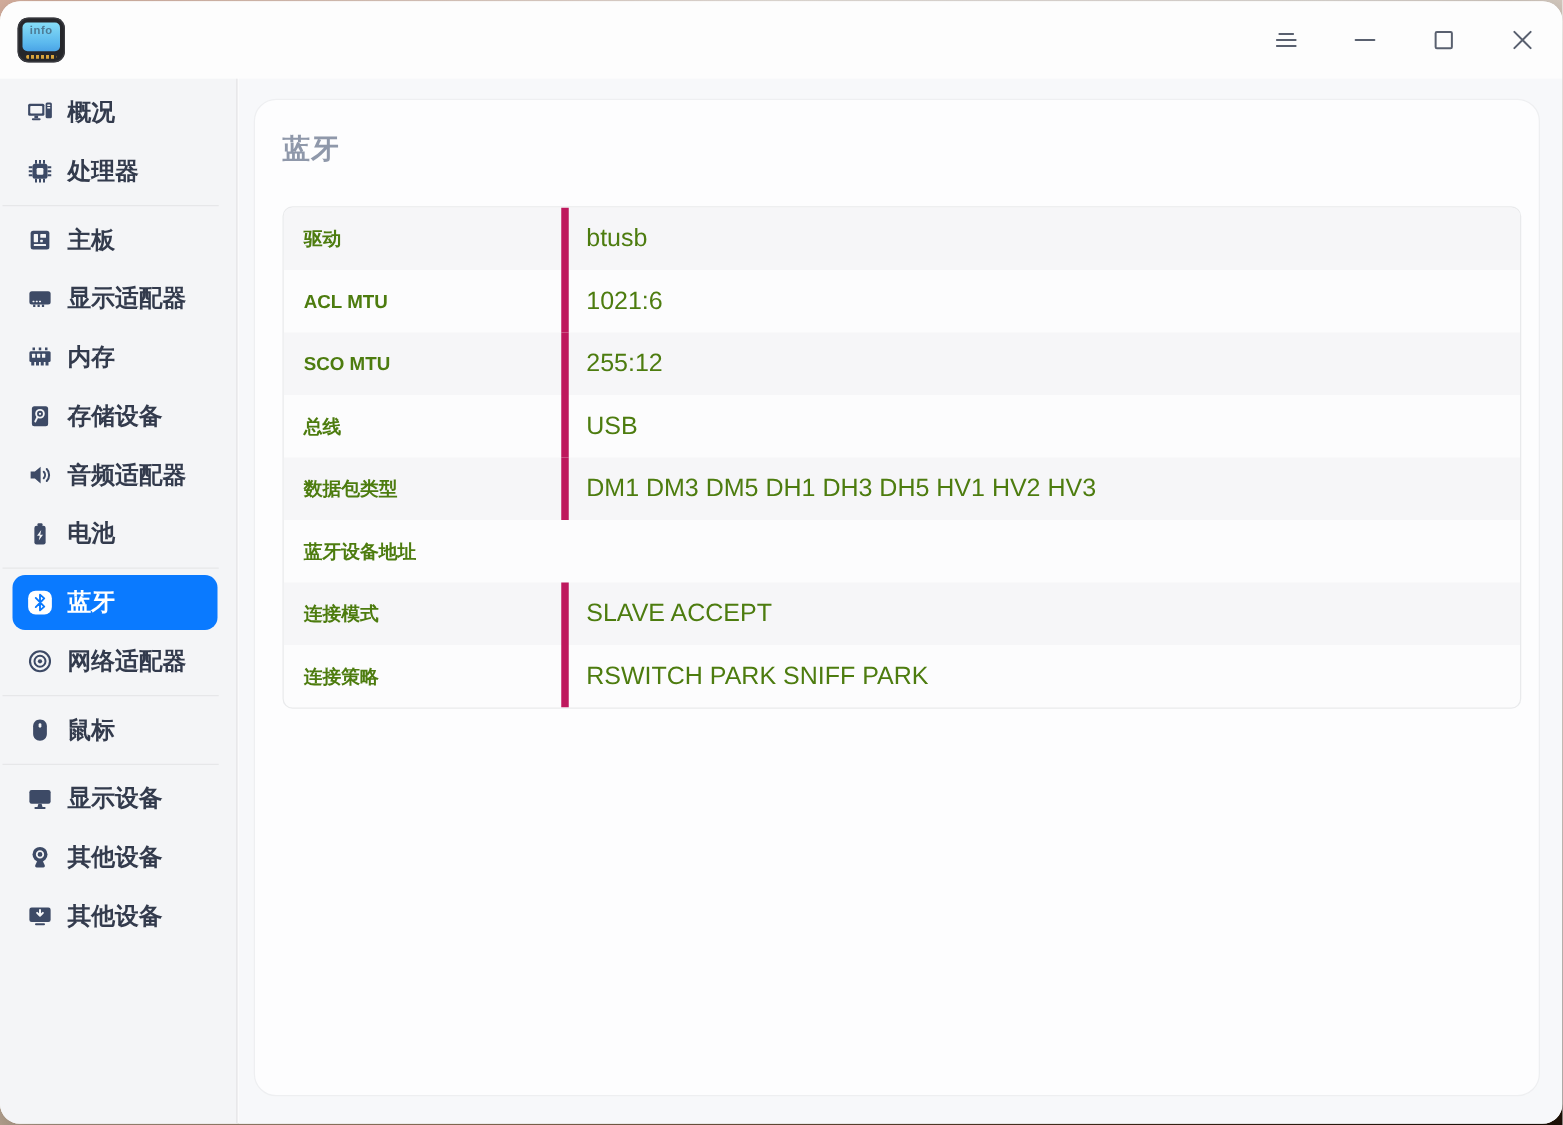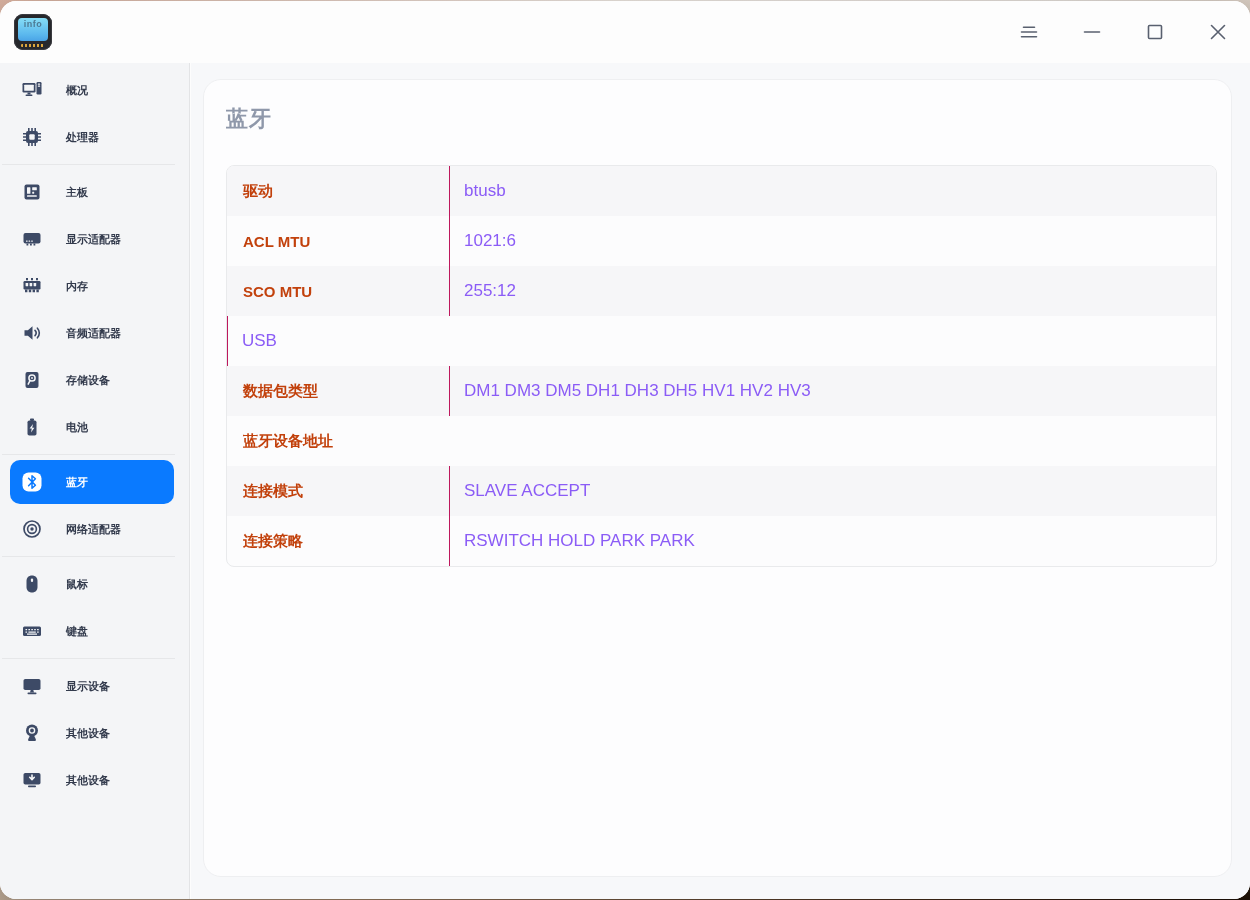--- a/index.html
+++ b/index.html
@@ -36,23 +36,23 @@
   .win-controls { position:absolute; right:17px; top:0; height:62px; display:flex; align-items:center; gap:33px; }
   .wc-btn { width:30px; height:30px; border:none; background:transparent; display:flex; align-items:center; justify-content:center; cursor:pointer; border-radius:6px; }
   .wc-btn svg { stroke:#59606f; stroke-width:1.6; fill:none; stroke-linecap:round; }
   
   .sidebar {
     position:absolute; top:62px; left:0; bottom:0; width:190px;
     background:#f4f5f7; border-right:1px solid #e3e4e6;
     display:flex; flex-direction:column; gap:3px; padding-top:5px;
   }
   .sb-item {
-    display:flex; align-items:center; gap:24px; flex:0 0 44px; height:44px;
+    display:flex; align-items:center; gap:12px; flex:0 0 44px; height:44px;
     margin:0 15px 0 10px; padding-left:12px; border-radius:10px;
-    font-size:11px; font-weight:600; color:#333b4d; cursor:pointer; white-space:nowrap;
+    font-size:19px; font-weight:600; color:#333b4d; cursor:pointer; white-space:nowrap;
   }
   .sb-item .ic { width:20px; height:20px; flex:0 0 20px; display:flex; align-items:center; justify-content:center; }
   .sb-item .ic svg { width:20px; height:20px; }
   .sb-item.selected { background:#0a7aff; color:#ffffff; }
   .sb-divider { height:1px; background:#e6e7e9; margin:2px 14px 2px 2px; flex:0 0 1px; }
   .nv { fill:#3d4a66; }
   .nv-s { stroke:#3d4a66; fill:none; }
   .hole { fill:#f4f5f7; }
   
   .content { position:absolute; top:62px; left:191px; right:0; bottom:0; background:#f7f8fa; }
@@ -65,25 +65,25 @@
     font-size:22px; font-weight:700; color:#8f98aa; letter-spacing:1px;
   }
   .info-table {
     position:absolute; top:85px; left:22px; right:14px;
     border:1px solid #e9eaec; border-radius:8px; overflow:hidden; background:#fcfcfd;
   }
   .irow { display:flex; height:50px; }
   .irow:nth-child(odd) { background:#f6f6f8; }
   .ikey {
     flex:0 0 222px; width:222px; display:flex; align-items:center; padding-left:16px;
-    font-size:15px; font-weight:700; color:#c2410c;
+    font-size:15px; font-weight:700; color:#4d7c0f;
   }
   .ival {
     flex:1; display:flex; align-items:center; padding-left:14px;
-    font-size:17px; color:#8b5cf6; border-left:1px solid #be185d;
+    font-size:20px; color:#4d7c0f; border-left:6px solid #be185d;
   }
 </style>
 </head>
 <body>
 
 <div class="window">
 
   <header class="titlebar">
     <div class="app-icon">
       <div class="chip">
@@ -181,43 +181,43 @@
             <rect class="hole" x="11.6" y="7" width="2.6" height="3.2" rx="0.4"></rect>
             <path class="nv" d="M4 2h2v2.2H4zM9 2h2v2.2H9zM14 2h2v2.2h-2z"></path>
           </svg>
       </span>
       <span>内存</span>
     </div>
 
     <div class="sb-item">
       <span class="ic">
         <svg viewBox="0 0 20 20">
-            <path class="nv" d="M2.5 7.2v5.6h3.4l4.6 3.9V3.3L5.9 7.2H2.5z"></path>
-            <path class="nv-s" stroke-width="1.6" stroke-linecap="round" d="M13 7.4a3.8 3.8 0 010 5.2"></path>
-            <path class="nv-s" stroke-width="1.6" stroke-linecap="round" d="M15.4 5.2a7 7 0 010 9.6"></path>
-          </svg>
-      </span>
-      <span>音频适配器</span>
-    </div>
-
-    <div class="sb-item">
-      <span class="ic">
-        <svg viewBox="0 0 20 20">
             <rect class="nv" x="3.5" y="2" width="13" height="16" rx="2"></rect>
             <circle cx="10" cy="8" r="3.1" fill="none" stroke="#f4f5f7" stroke-width="1.5"></circle>
             <circle class="hole" cx="10" cy="8" r="0.9"></circle>
             <path d="M8 10.6L6.2 14.2" stroke="#f4f5f7" stroke-width="1.5" stroke-linecap="round" fill="none"></path>
           </svg>
       </span>
       <span>存储设备</span>
     </div>
 
     <div class="sb-item">
       <span class="ic">
         <svg viewBox="0 0 20 20">
+            <path class="nv" d="M2.5 7.2v5.6h3.4l4.6 3.9V3.3L5.9 7.2H2.5z"></path>
+            <path class="nv-s" stroke-width="1.6" stroke-linecap="round" d="M13 7.4a3.8 3.8 0 010 5.2"></path>
+            <path class="nv-s" stroke-width="1.6" stroke-linecap="round" d="M15.4 5.2a7 7 0 010 9.6"></path>
+          </svg>
+      </span>
+      <span>音频适配器</span>
+    </div>
+
+    <div class="sb-item">
+      <span class="ic">
+        <svg viewBox="0 0 20 20">
             <rect class="nv" x="8" y="1.5" width="4" height="2.4" rx="0.8"></rect>
             <rect class="nv" x="5.5" y="3.5" width="9" height="15" rx="1.8"></rect>
             <path d="M11 7l-3.4 4.6h2.2l-.8 3.8 3.4-4.6h-2.2z" fill="#f4f5f7"></path>
           </svg>
       </span>
       <span>电池</span>
     </div>
 
     <div class="sb-divider"></div>
 
@@ -247,29 +247,20 @@
     <div class="sb-item">
       <span class="ic">
         <svg viewBox="0 0 20 20">
             <path class="nv" d="M10 1.5c3.3 0 5.5 2.2 5.5 5.5v6c0 3.3-2.2 5.5-5.5 5.5S4.5 16.3 4.5 13V7c0-3.3 2.2-5.5 5.5-5.5z"></path>
             <rect x="8.9" y="4.5" width="2.2" height="3.6" rx="1.1" fill="#f4f5f7"></rect>
           </svg>
       </span>
       <span>鼠标</span>
     </div>
 
-    <div class="sb-item">
-      <span class="ic">
-        <svg viewBox="0 0 20 20">
-            <rect class="nv" x="1" y="5.5" width="18" height="9.5" rx="1.5"></rect>
-            <path d="M3.5 8h1.6v1.3H3.5zM6.4 8H8v1.3H6.4zM9.3 8h1.6v1.3H9.3zM12.2 8h1.6v1.3h-1.6zM15.1 8h1.6v1.3h-1.6zM3.5 10.4h1.6v1.3H3.5zM15.1 10.4h1.6v1.3h-1.6zM6.4 10.4h7.4v1.3H6.4zM5 12.6h10v1.2H5z" fill="#f4f5f7"></path>
-          </svg>
-      </span>
-      <span>键盘</span>
-    </div>
 
     <div class="sb-divider"></div>
 
     <div class="sb-item">
       <span class="ic">
         <svg viewBox="0 0 20 20">
             <rect class="nv" x="1.5" y="3" width="17" height="11" rx="1.8"></rect>
             <path class="nv" d="M8.7 14h2.6l.7 2.6H8z"></path>
             <rect class="nv" x="5.5" y="16.6" width="9" height="1.6" rx="0.8"></rect>
           </svg>
@@ -312,34 +303,35 @@
         </div>
         <div class="irow">
           <div class="ikey">ACL MTU</div>
           <div class="ival">1021:6</div>
         </div>
         <div class="irow">
           <div class="ikey">SCO MTU</div>
           <div class="ival">255:12</div>
         </div>
         <div class="irow">
+          <div class="ikey">总线</div>
           <div class="ival">USB</div>
         </div>
         <div class="irow">
           <div class="ikey">数据包类型</div>
           <div class="ival">DM1 DM3 DM5 DH1 DH3 DH5 HV1 HV2 HV3</div>
         </div>
         <div class="irow">
           <div class="ikey">蓝牙设备地址</div>
         </div>
         <div class="irow">
           <div class="ikey">连接模式</div>
           <div class="ival">SLAVE ACCEPT</div>
         </div>
         <div class="irow">
           <div class="ikey">连接策略</div>
-          <div class="ival">RSWITCH HOLD PARK PARK</div>
+          <div class="ival">RSWITCH PARK SNIFF PARK</div>
         </div>
       </div>
     </div>
   </main>
 
 </div>
 
 </body></html>

